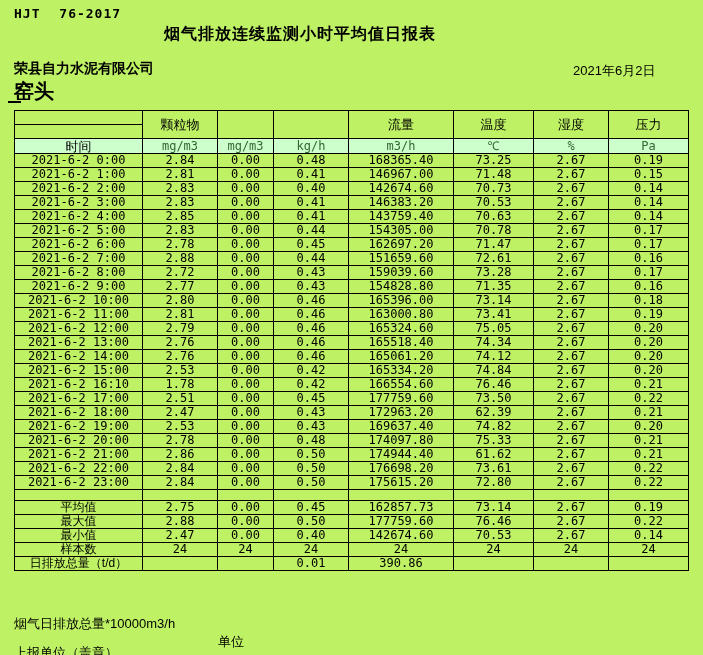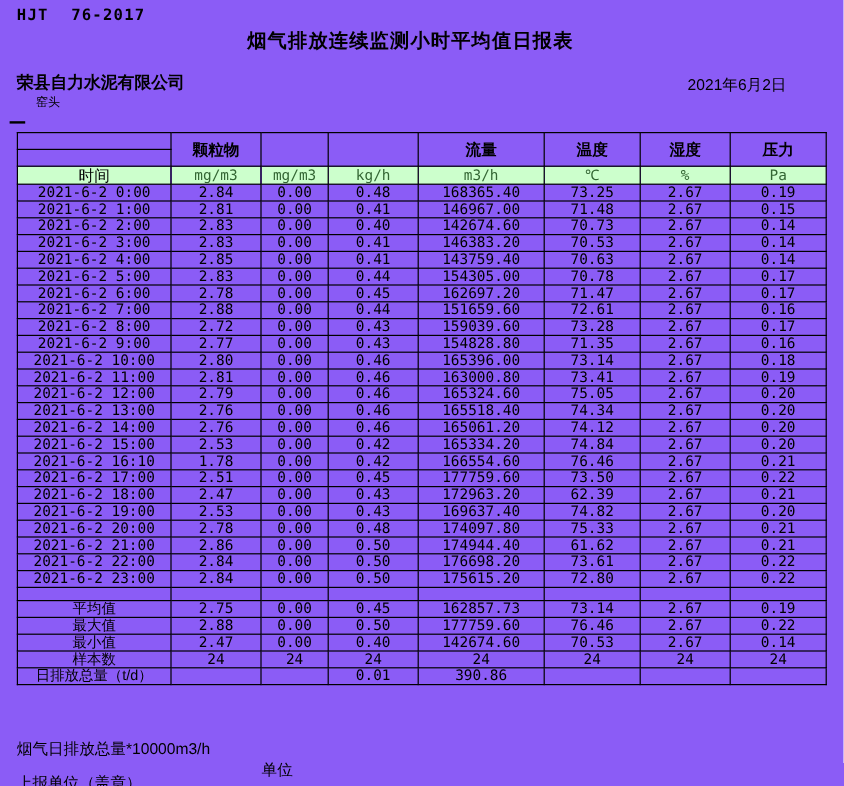--- a/index.html
+++ b/index.html
@@ -1,33 +1,33 @@
 <!DOCTYPE html>
 <html style="--header-green: #ccffcc; --unit-text-green: #336633;"><head>
 <meta charset="utf-8">
 <style>
   html,body{margin:0;padding:0;background:#fff;}
-  #page{position:relative;width:703px;height:655px;background:#8b5cf6;overflow:hidden;
+  #page{position:relative;width:703px;height:655px;background:#bef264;overflow:hidden;
         font-family:"Liberation Sans","DejaVu Sans",sans-serif;color:#000;}
 
   .doc-code{position:absolute;left:14px;top:6px;font-family:"DejaVu Sans Mono","Liberation Mono",monospace;
             font-weight:bold;font-size:13px;word-spacing:10px;letter-spacing:1px;}
   .report-title{position:absolute;left:0;top:24px;width:600px;text-align:center;
-                font-size:16px;font-weight:bold;letter-spacing:1px;margin-left:42px;}
+                font-size:16px;font-weight:bold;letter-spacing:1px;}
   .company{position:absolute;left:14px;top:60px;font-size:14px;font-weight:bold;}
   .report-date{position:absolute;left:533px;top:62px;font-size:13px;margin-left:40px;}
-  .location{position:absolute;left:30px;top:78px;font-size:10px;font-weight:normal;}
+  .location{position:absolute;left:14px;top:78px;font-size:20px;font-weight:bold;}
   .corner-mark{position:absolute;left:8px;top:101px;width:13px;height:2px;background:#000;}
 
   table.report{position:absolute;left:14px;top:110px;border-collapse:collapse;table-layout:fixed;
                width:674px;}
   table.report td{border:1px solid #000;padding:0;overflow:hidden;white-space:nowrap;
                   text-align:center;vertical-align:middle;font-size:12px;line-height:13px;}
   tr.h-split td{height:13px;}
-  tr.h-group td{font-size:13px;font-weight:bold;}
+  tr.h-group td{font-size:13px;font-weight:normal;}
   tr.unit-row td{height:14px;background:var(--header-green,#ccffcc);
                  font-family:"DejaVu Sans Mono","Liberation Mono",monospace;
                  color:var(--unit-text-green,#336633);}
   tr.unit-row td.time-head{font-family:"Liberation Sans","DejaVu Sans",sans-serif;
                            color:#000;font-size:13px;}
   tbody.data tr td, tbody.summary tr td{height:13px;}
   .num-cell,.time-cell{font-family:"DejaVu Sans Mono","Liberation Mono",monospace;font-size:12px;}
   tr.spacer td{height:10px;}
   .label-cell{font-size:13px;}
 

